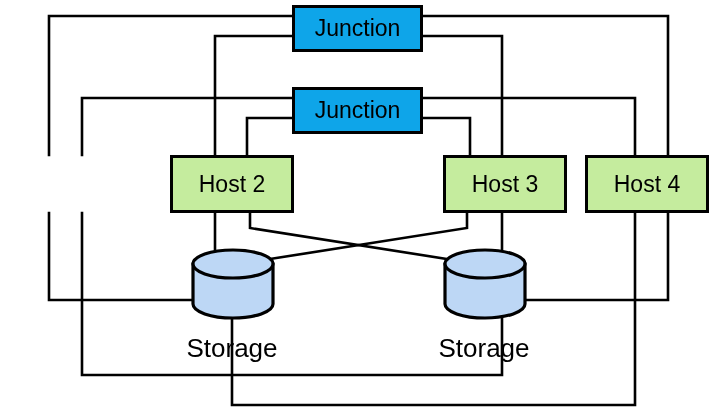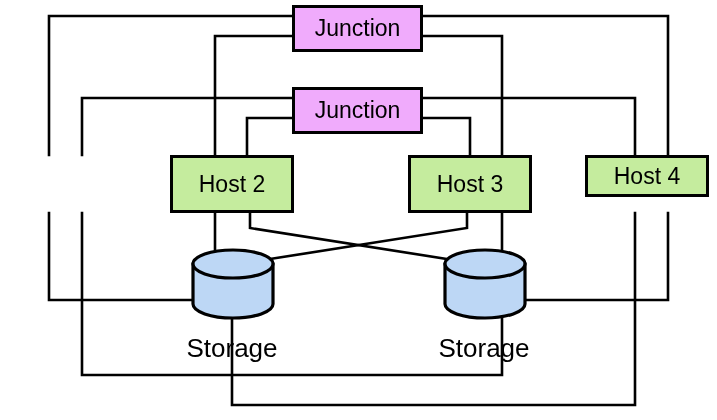--- a/index.html
+++ b/index.html
@@ -14,21 +14,21 @@
   .node{
     position:absolute;
     box-sizing:border-box;
     border:3px solid #000000;
     display:flex;align-items:center;justify-content:center;
     font-size:23px;color:#000000;
     line-height:1;
     white-space:nowrap;
   }
   .host{background:#c5ec9e;}
-  .junction{background:#f0abfc;}
+  .junction{background:#0ea5e9;}
   .cyl{position:absolute;}
   .cyl-label{
     position:absolute;
     font-size:26px;color:#000000;
     text-align:center;white-space:nowrap;
     font-family:"Liberation Sans", sans-serif;
   }
 </style>
 </head>
 <body>
@@ -75,24 +75,24 @@
   <div class="node junction" style="left:292px;top:5px;width:131px;height:47px;">
     <span>Junction</span>
   </div>
   <div class="node junction" style="left:292px;top:87px;width:131px;height:47px;">
     <span>Junction</span>
   </div>
 
   <div class="node host" style="left:170px;top:155px;width:124px;height:58px;">
     <span>Host 2</span>
   </div>
-  <div class="node host" style="left:408px;top:155px;width:124px;height:58px;">
+  <div class="node host" style="left:443px;top:155px;width:124px;height:58px;">
     <span>Host 3</span>
   </div>
-  <div class="node host" style="left:585px;top:155px;width:124px;height:42px;">
+  <div class="node host" style="left:585px;top:155px;width:124px;height:58px;">
     <span>Host 4</span>
   </div>
 
   <svg class="cyl" style="left:188px;top:246px;width:90px;height:80px;" viewBox="0 0 90 80">
     <path d="M 5 18 L 5 58 A 40 14 0 0 0 85 58 L 85 18 Z" fill="#bdd7f5" stroke="#000000" stroke-width="3.2"></path>
     <ellipse cx="45" cy="18" rx="40" ry="14" fill="#bdd7f5" stroke="#000000" stroke-width="3.2"></ellipse>
   </svg>
   <div class="cyl-label" style="left:152px;top:333px;width:160px;">Storage</div>
 
   <svg class="cyl" style="left:440px;top:246px;width:90px;height:80px;" viewBox="0 0 90 80">

